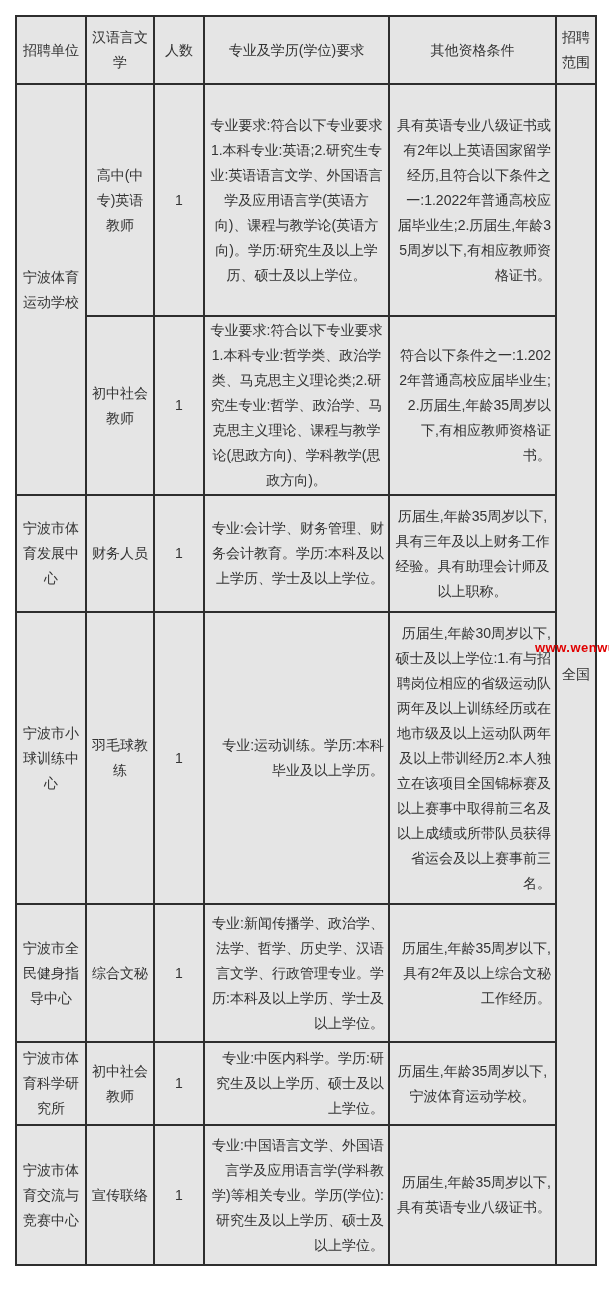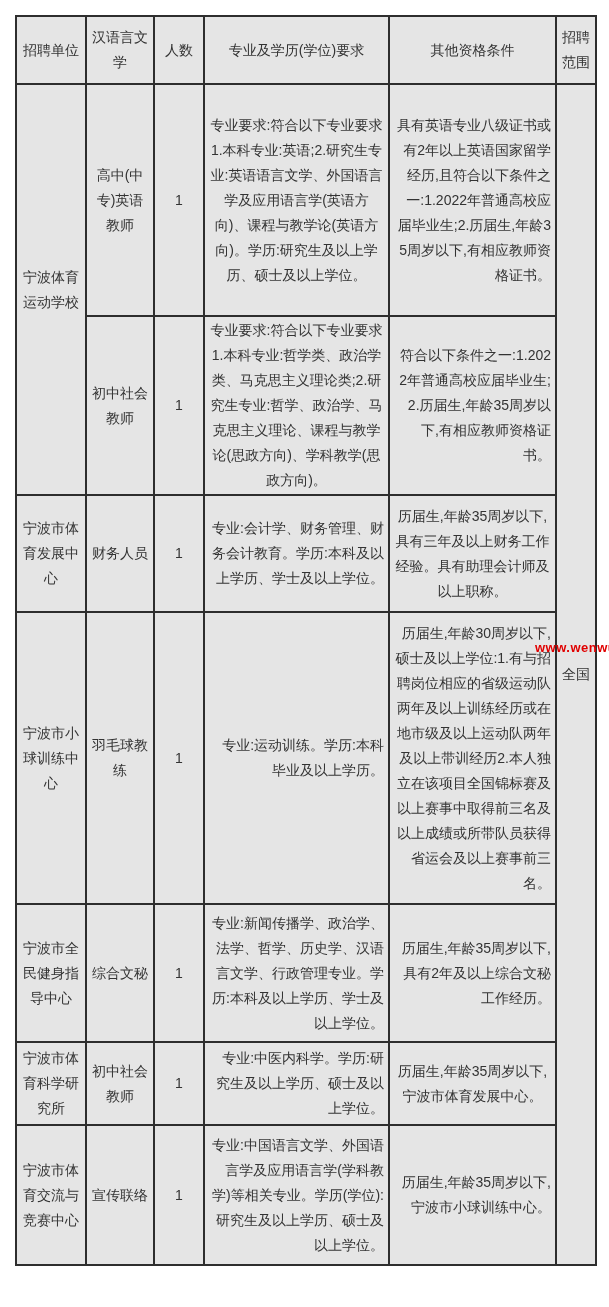--- a/index.html
+++ b/index.html
@@ -116,28 +116,28 @@
       <td class="ta-c">1</td>
       <td class="ta-l">专业:新闻传播学、政治学、法学、哲学、历史学、汉语言文学、行政管理专业。学历:本科及以上学历、学士及以上学位。</td>
       <td class="ta-l">历届生,年龄35周岁以下,具有2年及以上综合文秘工作经历。</td>
     </tr>
 
     <tr style="height:83px">
       <td class="ta-c">宁波市体育科学研究所</td>
       <td class="ta-c">初中社会教师</td>
       <td class="ta-c">1</td>
       <td class="ta-l">专业:中医内科学。学历:研究生及以上学历、硕士及以上学位。</td>
-      <td class="ta-c">历届生,年龄35周岁以下,宁波市体育发展中心。</td>
+      <td class="ta-c">历届生,年龄35周岁以下,宁波体育运动学校。</td>
     </tr>
 
     <tr style="height:140px">
       <td class="ta-c">宁波市体育交流与竞赛中心</td>
       <td class="ta-c">宣传联络</td>
       <td class="ta-c">1</td>
       <td class="ta-l">专业:中国语言文学、外国语言学及应用语言学(学科教学)等相关专业。学历(学位):研究生及以上学历、硕士及以上学位。</td>
-      <td class="ta-l">历届生,年龄35周岁以下,宁波市小球训练中心。</td>
+      <td class="ta-l">历届生,年龄35周岁以下,具有英语专业八级证书。</td>
     </tr>
   </tbody>
     </table>
 
   <div class="watermark">www.wenwu8.c</div>
 
 </div>
 
 </body></html>

